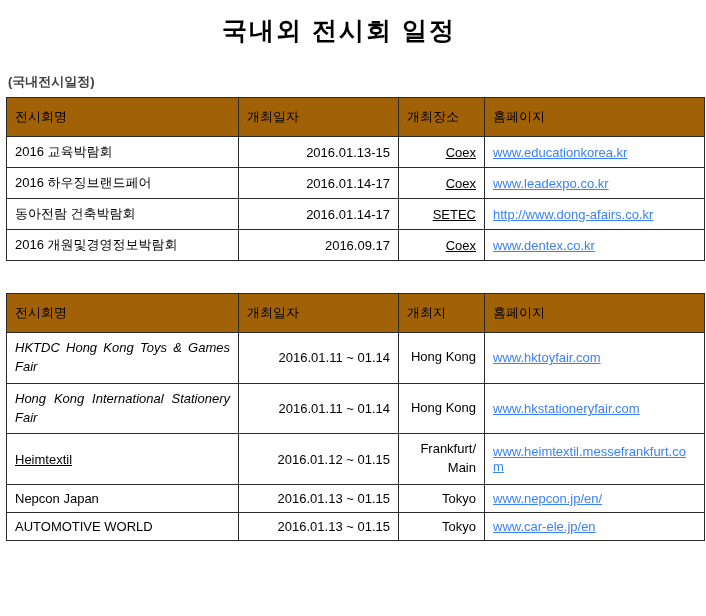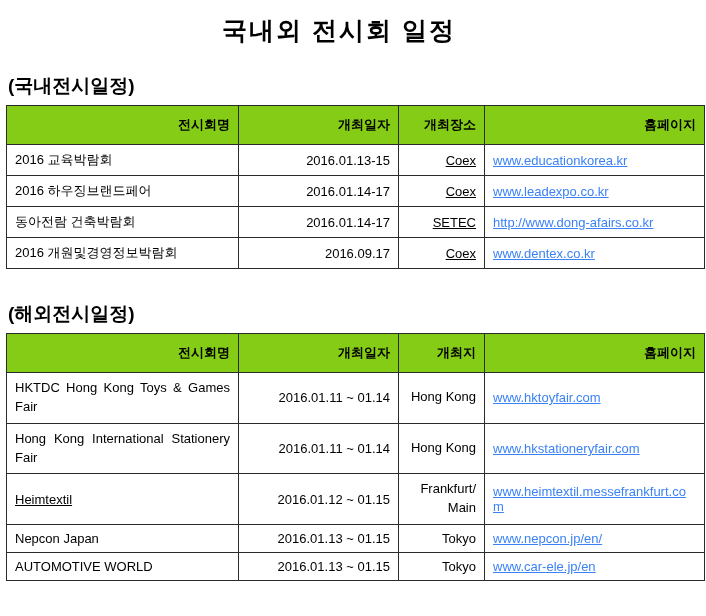--- a/index.html
+++ b/index.html
@@ -23,42 +23,42 @@
     font-size: 25px;
     font-weight: bold;
     letter-spacing: 2px;
     margin: 14px 0 26px 0;
     color: #000000;
   }
   .section {
     margin-bottom: 18px;
   }
   .section-label {
-    font-size: 19px;
+    font-size: 13px;
     font-weight: bold;
     margin: 0 0 6px 2px;
-    color: #000000;
+    color: #404040;
   }
   table.sched {
     border-collapse: collapse;
     width: 698px;
     table-layout: fixed;
     border: 1px solid #2b2b2b;
   }
   table.sched th,
   table.sched td {
     border: 1px solid #2b2b2b;
     font-size: 13px;
     padding: 6px 8px;
     vertical-align: middle;
   }
   table.sched thead th {
-    background: #84cc16;
-    text-align: right;
-    font-weight: bold;
+    background: #a16207;
+    text-align: left;
+    font-weight: normal;
     height: 26px;
   }
   td.c-name {
     text-align: left;
   }
   td.c-date, td.c-place {
     text-align: right;
   }
   td.c-site {
     text-align: left;
@@ -80,20 +80,21 @@
   .t-overseas col.c1 { width: 232px; }
   .t-overseas col.c2 { width: 160px; }
   .t-overseas col.c3 { width: 86px; }
   .t-overseas col.c4 { width: 220px; }
   .t-overseas td.c-name {
     text-align: justify;
     text-align-last: left;
   }
   .t-overseas td.c-name.justify {
     text-align: justify;
+    font-style: italic;
   }
   .two-line {
     line-height: 1.45;
   }
   .spacer {
     height: 14px;
   }
 </style>
 </head>
 <body>
@@ -144,21 +145,20 @@
           <td class="c-place"><span class="ul-word">Coex</span></td>
           <td class="c-site"><a class="link" href="#">www.dentex.co.kr</a></td>
         </tr>
       </tbody>
     </table>
   </div>
 
   <div class="spacer"></div>
 
   <div class="section">
-    <div class="section-label">(해외전시일정)</div>
     <table class="sched t-overseas">
       <colgroup>
         <col class="c1">
           <col class="c2">
           <col class="c3">
           <col class="c4">
       </colgroup>
       <thead>
         <tr>
           <th>전시회명</th>

